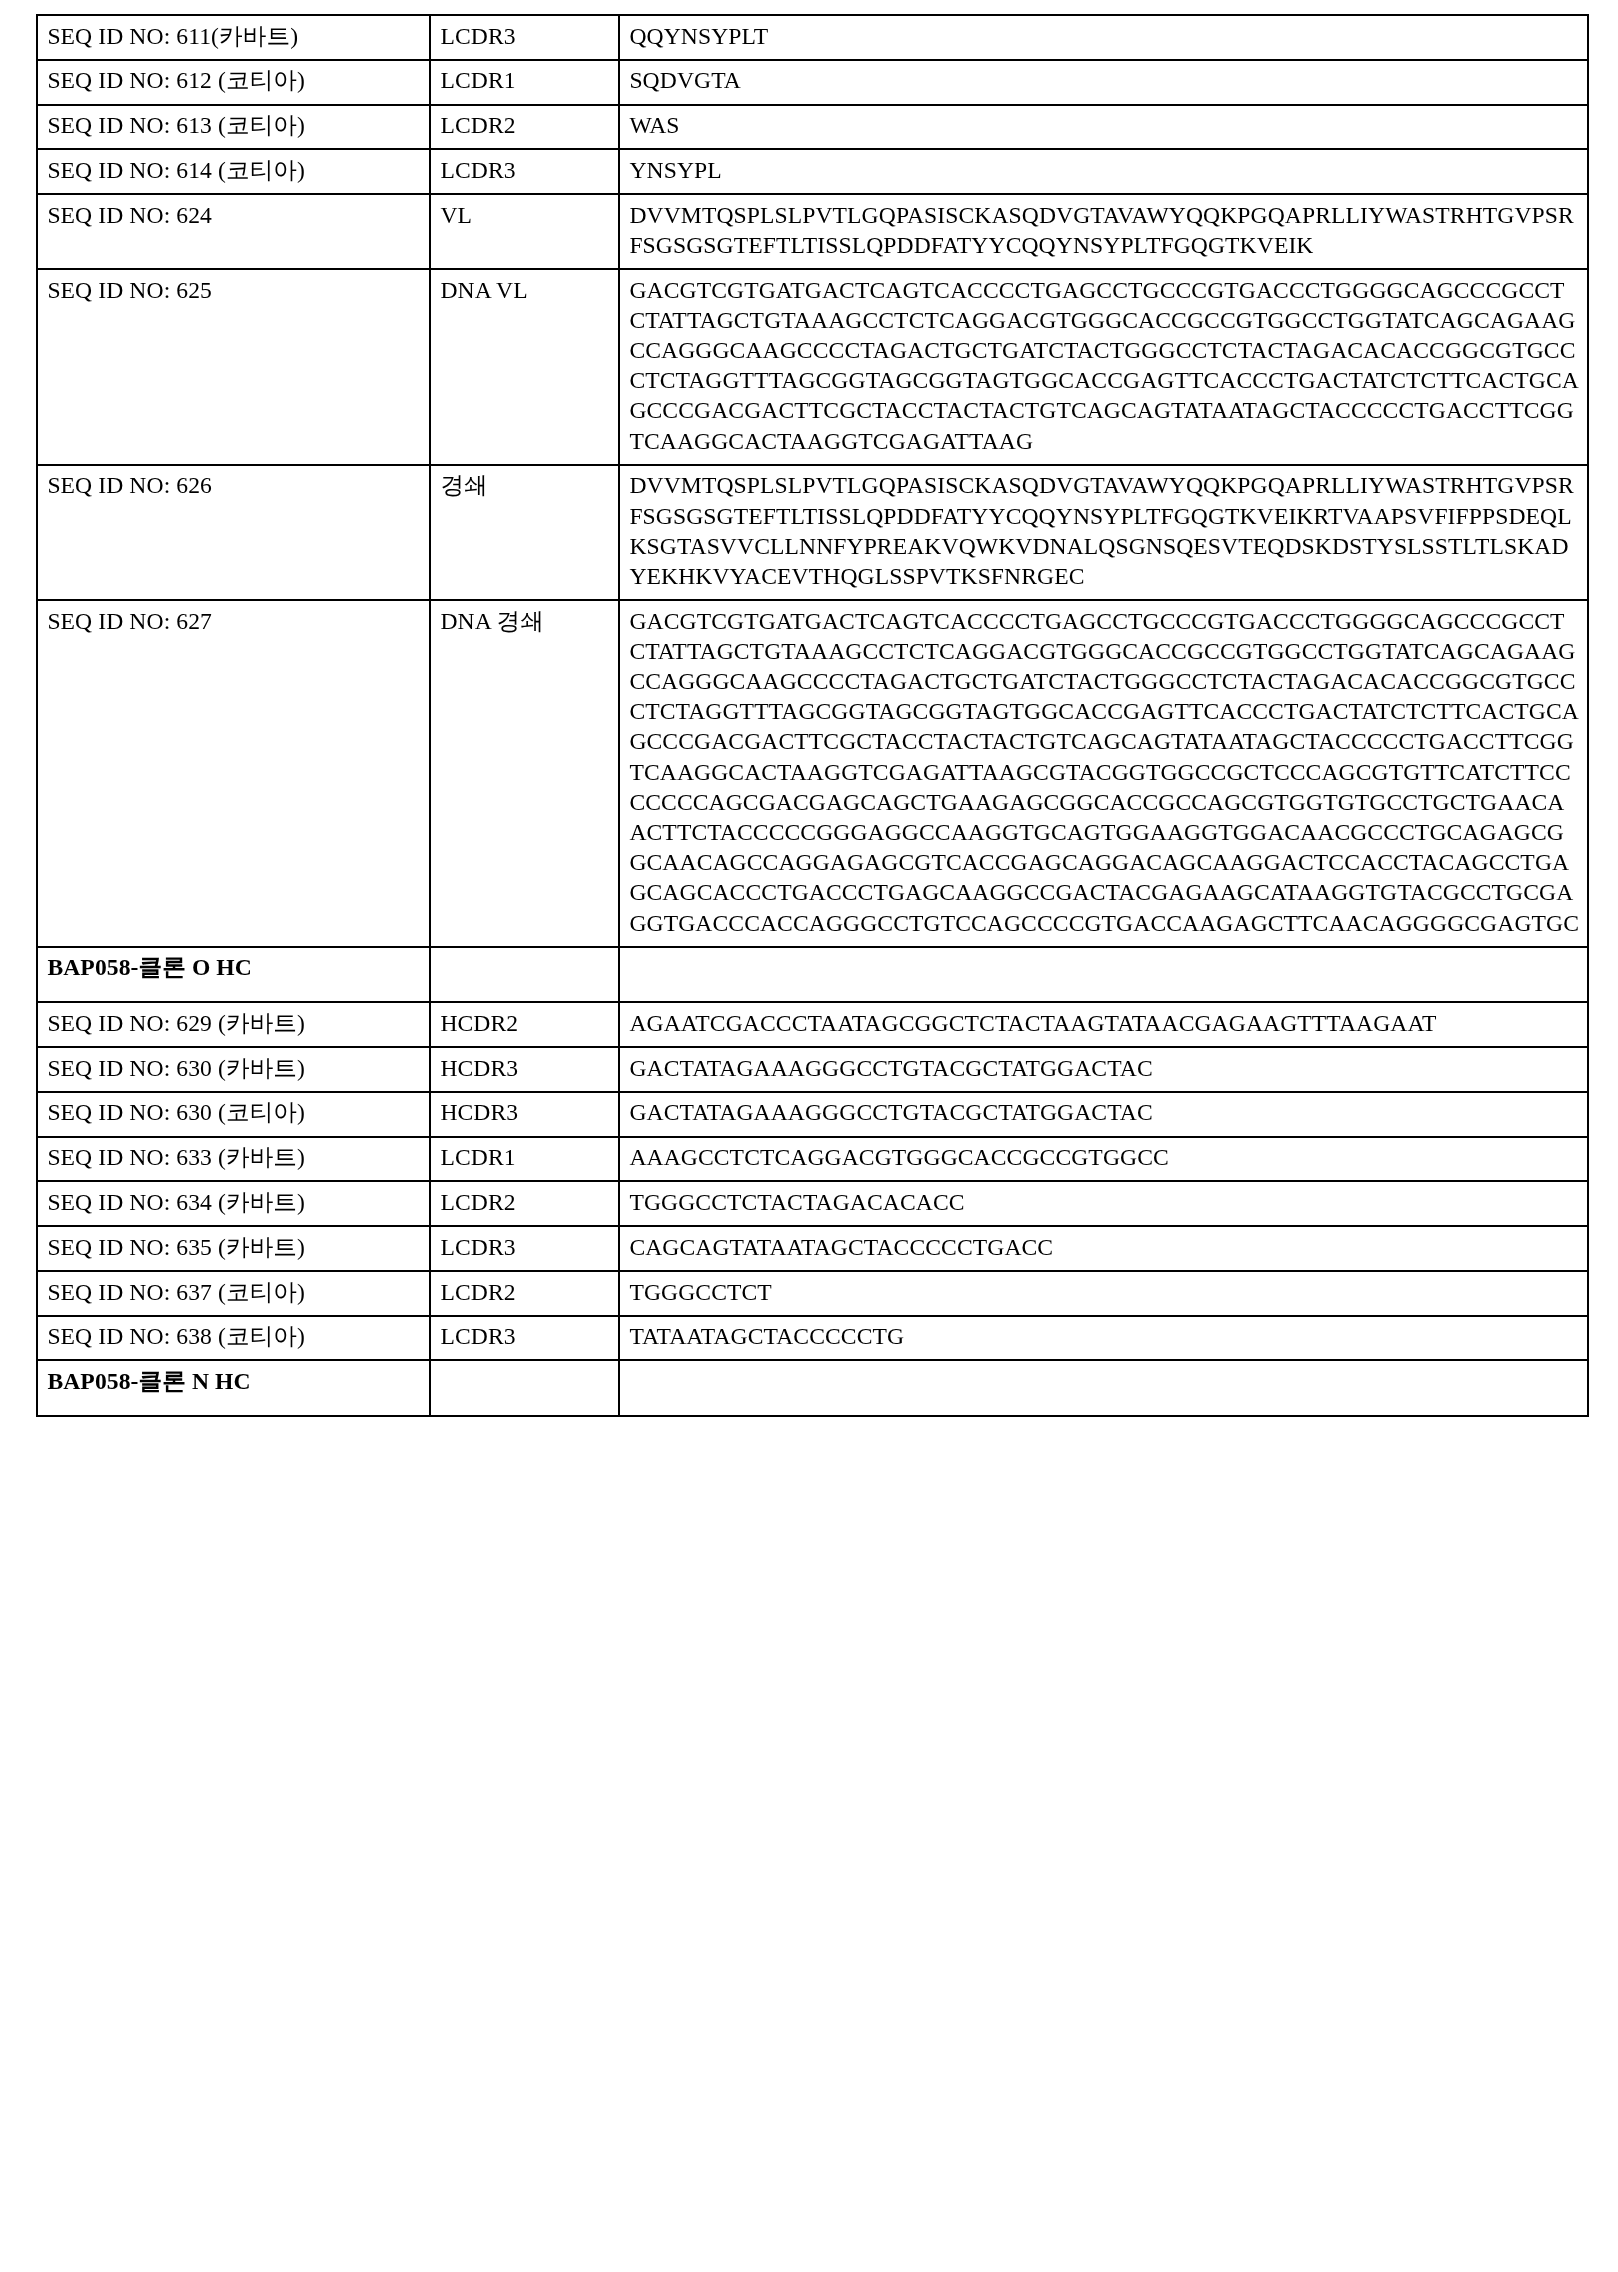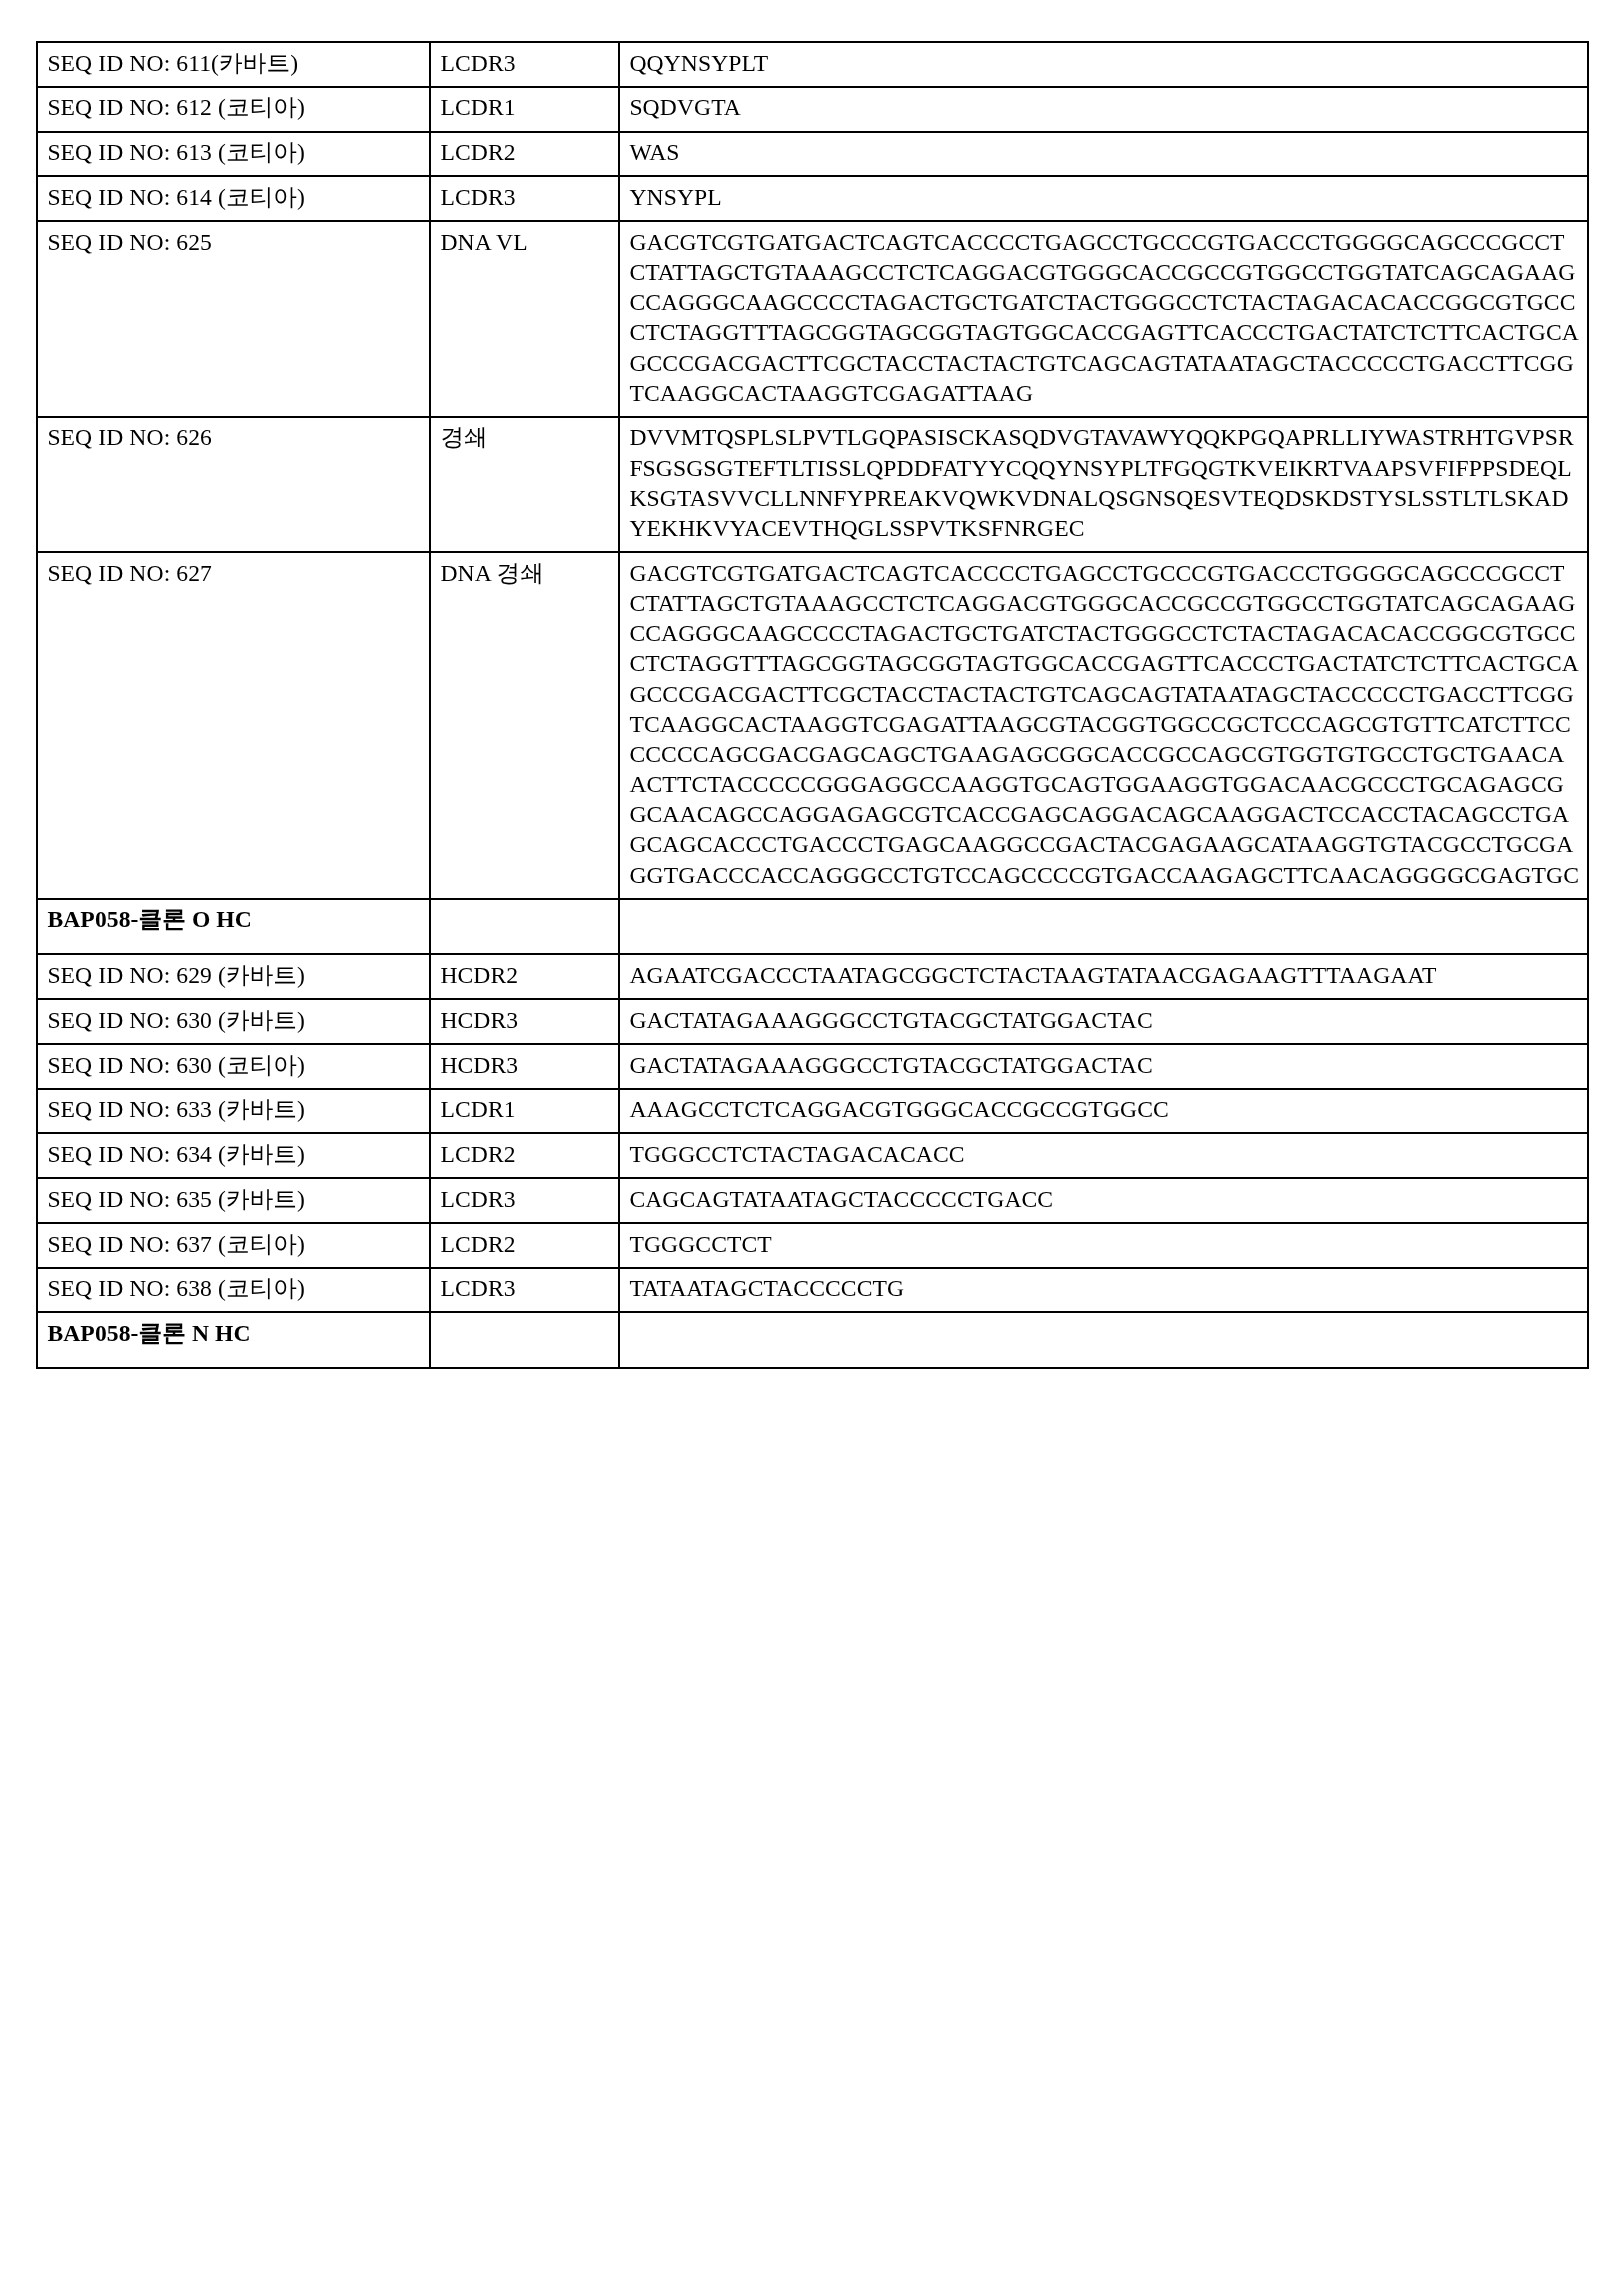--- a/index.html
+++ b/index.html
@@ -15,21 +15,20 @@
   .page {
     width: 1618px;
     box-sizing: border-box;
     padding: 14px 28px 15.7px 36px;
   }
   table.seq-table {
     width: 1551px;
     border-collapse: collapse;
     table-layout: fixed;
     border: 2.4px solid #000;
-    margin-top: 27px;
   }
   table.seq-table td {
     border: 2.4px solid #000;
     vertical-align: top;
     padding: 4.7px 7.9px 7.9px 9.4px;
     font-size: 23.6px;
     line-height: 1.28;
     letter-spacing: 0.1px;
     word-break: break-all;
     overflow-wrap: anywhere;
@@ -90,20 +89,27 @@
           </td>
         </tr>
         <tr class="data-row">
           <td class="id-cell">SEQ ID NO: 614 (코티아)</td>
           <td class="type-cell">LCDR3</td>
           <td class="seq-cell">
             <span class="seq-text">YNSYPL</span>
           </td>
         </tr>
         <tr class="data-row">
+          <td class="id-cell">SEQ ID NO: 624</td>
+          <td class="type-cell">VL</td>
+          <td class="seq-cell">
+            <span class="seq-text">DVVMTQSPLSLPVTLGQPASISCKASQDVGTAVAWYQQKPGQAPRLLIYWASTRHTGVPSRFSGSGSGTEFTLTISSLQPDDFATYYCQQYNSYPLTFGQGTKVEIK</span>
+          </td>
+        </tr>
+        <tr class="data-row">
           <td class="id-cell">SEQ ID NO: 625</td>
           <td class="type-cell">DNA VL</td>
           <td class="seq-cell">
             <span class="seq-text">GACGTCGTGATGACTCAGTCACCCCTGAGCCTGCCCGTGACCCTGGGGCAGCCCGCCTCTATTAGCTGTAAAGCCTCTCAGGACGTGGGCACCGCCGTGGCCTGGTATCAGCAGAAGCCAGGGCAAGCCCCTAGACTGCTGATCTACTGGGCCTCTACTAGACACACCGGCGTGCCCTCTAGGTTTAGCGGTAGCGGTAGTGGCACCGAGTTCACCCTGACTATCTCTTCACTGCAGCCCGACGACTTCGCTACCTACTACTGTCAGCAGTATAATAGCTACCCCCTGACCTTCGGTCAAGGCACTAAGGTCGAGATTAAG</span>
           </td>
         </tr>
         <tr class="data-row">
           <td class="id-cell">SEQ ID NO: 626</td>
           <td class="type-cell">경쇄</td>
           <td class="seq-cell">

